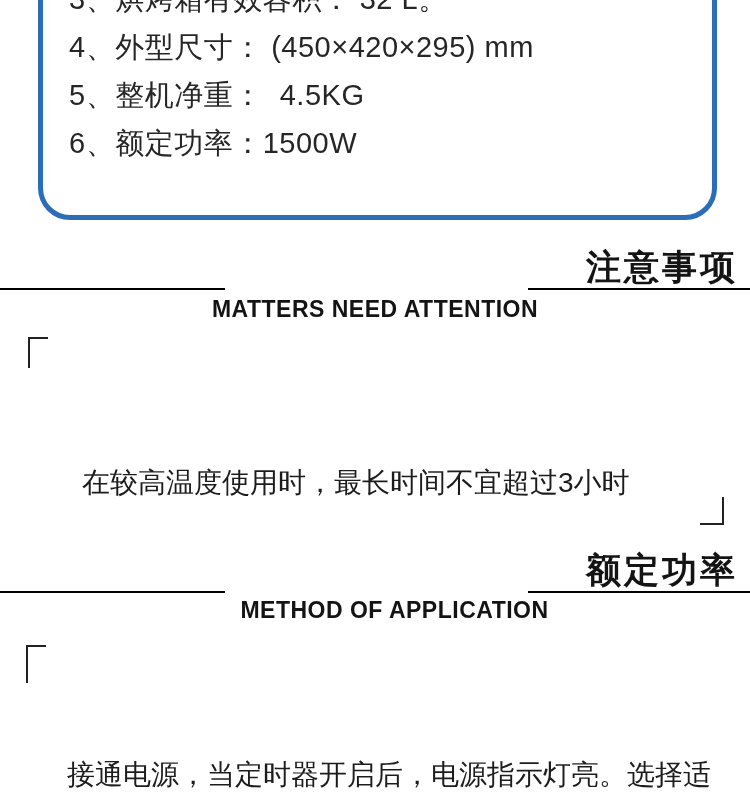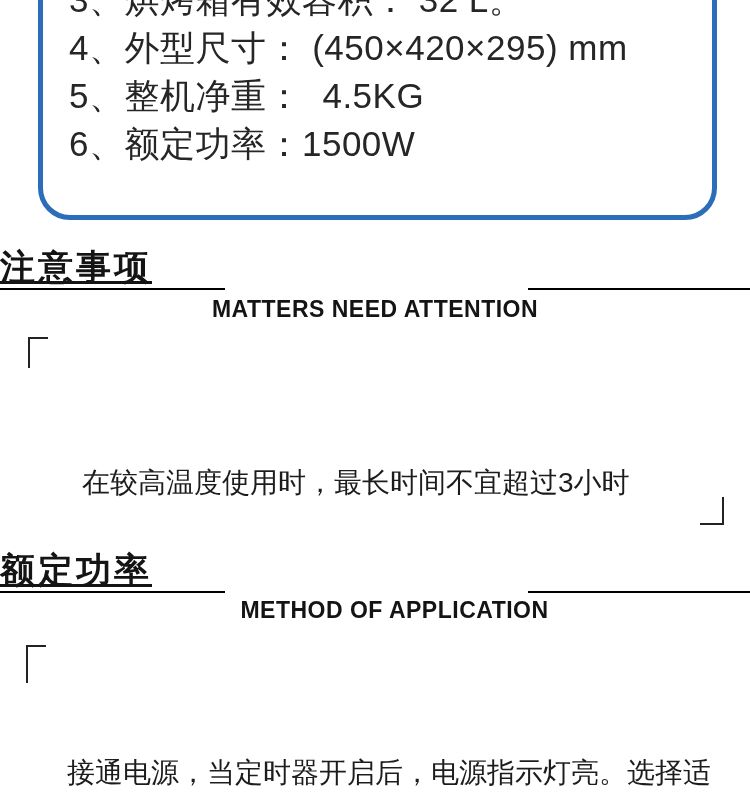--- a/index.html
+++ b/index.html
@@ -23,38 +23,37 @@
     box-sizing: border-box;
     border: 5px solid #2b6db8;
     border-radius: 32px;
     padding: 2px 10px 0 26px;
     background: #ffffff;
   }
   .spec-row {
     height: 48px;
     display: flex;
     align-items: center;
-    font-size: 35px;
+    font-size: 29px;
     letter-spacing: 0.5px;
     color: #262626;
     white-space: pre;
   }
 
   
   .sec-title {
     position: absolute;
     left: 0; right: 12px;
     margin: 0;
-    text-align: left;
+    text-align: right;
     font-size: 35px;
     line-height: 42px;
     font-weight: 700;
     letter-spacing: 3px;
     color: #141414;
-    text-decoration: underline;
   }
   .sec-sub {
     position: absolute;
     left: 0; right: 0;
     text-align: center;
     font-size: 23px;
     line-height: 26px;
     font-weight: 700;
     letter-spacing: 0.5px;
     color: #141414;
@@ -89,21 +88,21 @@
     right: 5px;
     font-size: 28px;
     line-height: 50px;
     color: #1c1c1c;
     white-space: pre;
   }
   .p1 { top: 358px; }
   .p2 { top: 650px; }
   .line { white-space: pre; }
   .indent-lg { padding-left: 35px; }
-  .indent-sm { padding-left: 20px; font-family: Liberation Mono, monospace; }
+  .indent-sm { padding-left: 20px; }
 </style>
 </head>
 <body>
 
 <div class="page">
 
   <div class="specs-box" style="border:5px solid #2b6db8">
     <div class="spec-row">3、烘烤箱有效容积： 32 L。</div>
     <div class="spec-row">4、外型尺寸： (450×420×295) mm</div>
     <div class="spec-row">5、整机净重：  4.5KG</div>

